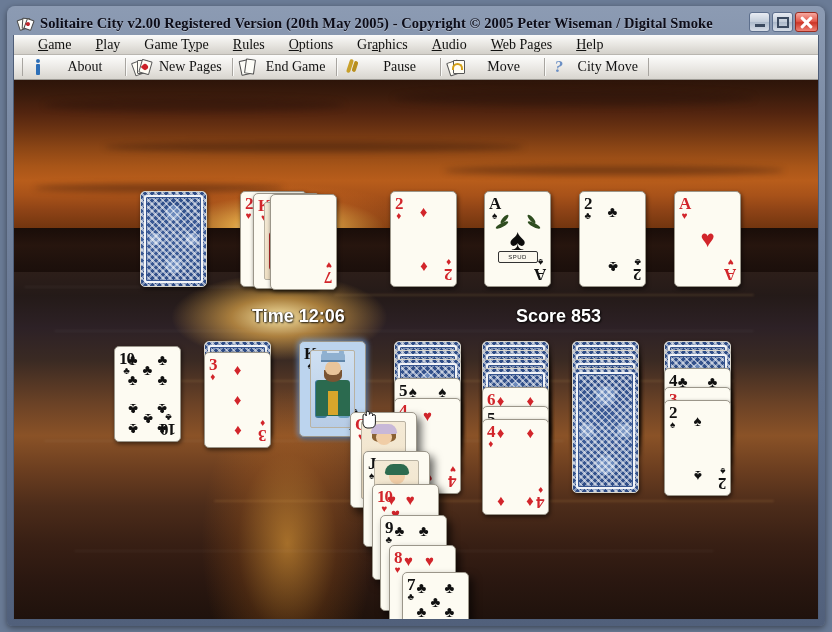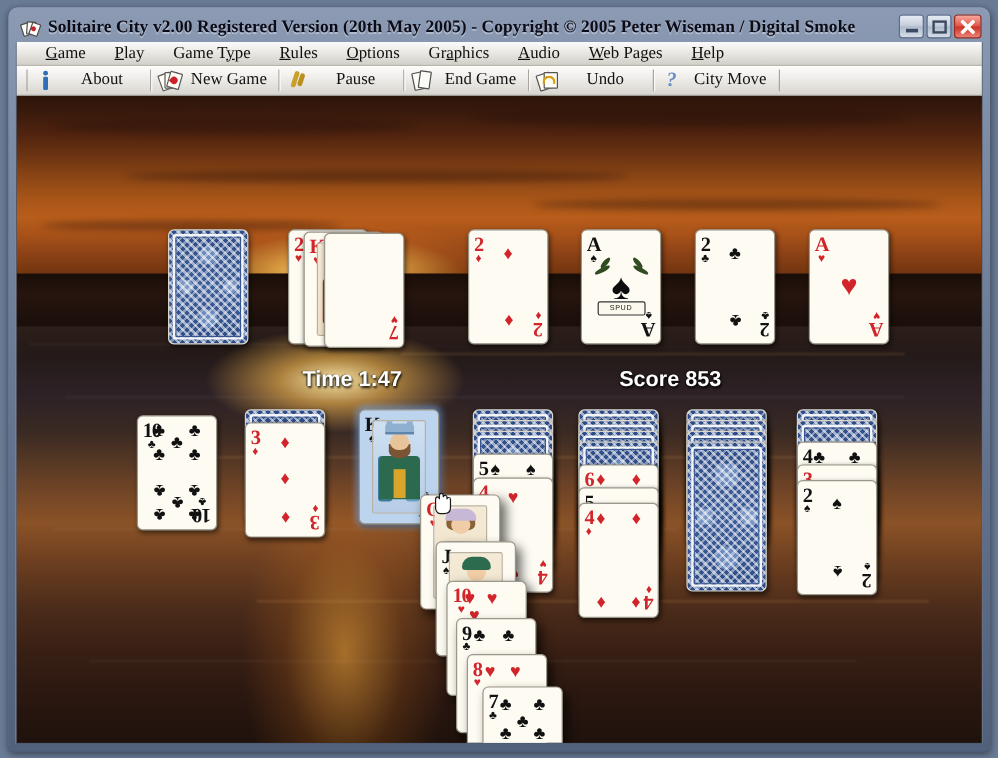--- a/index.html
+++ b/index.html
@@ -421,43 +421,43 @@
           </span>
         <span class="tb-label">About</span>
       </div>
       <div class="tb-btn">
         <span class="tb-ico ico-new">
             <i class="c c1"></i>
             <i class="c c2"></i>
             <i class="c c3"></i>
             <i class="p"></i>
           </span>
-        <span class="tb-label">New Game</span>
+        <span class="tb-label">New Pages</span>
+      </div>
+      <div class="tb-btn">
+        <span class="tb-ico ico-end">
+            <i class="c c1"></i>
+            <i class="c c2"></i>
+          </span>
+        <span class="tb-label">End Game</span>
       </div>
       <div class="tb-btn">
         <span class="tb-ico ico-pause">
             <i class="k1"></i>
             <i class="k2"></i>
           </span>
         <span class="tb-label">Pause</span>
       </div>
       <div class="tb-btn">
-        <span class="tb-ico ico-end">
-            <i class="c c1"></i>
-            <i class="c c2"></i>
-          </span>
-        <span class="tb-label">End Game</span>
-      </div>
-      <div class="tb-btn">
         <span class="tb-ico ico-undo">
             <i class="c c1"></i>
             <i class="c c2"></i>
             <i class="arw"></i>
           </span>
-        <span class="tb-label">Undo</span>
+        <span class="tb-label">Move</span>
       </div>
       <div class="tb-btn">
         <span class="tb-ico ico-show">
             <i class="q">?</i>
           </span>
         <span class="tb-label">City Move</span>
       </div>
     </div>
 
     <div id="board">
@@ -469,21 +469,21 @@
       <div class="cloud" style="left:20px;  top:104px; width:250px; height:8px;"></div>
       <div id="water-top"></div>
       <div class="wave" style="left:10px;  top:206px; width:300px;"></div>
       <div class="wave warm" style="left:320px; top:214px; width:420px;"></div>
       <div class="wave" style="left:40px;  top:250px; width:700px;"></div>
       <div class="wave warm" style="left:120px; top:300px; width:600px;"></div>
       <div class="wave" style="left:30px;  top:360px; width:520px;"></div>
       <div class="wave warm" style="left:200px; top:420px; width:560px;"></div>
       <div class="wave" style="left:60px;  top:470px; width:640px;"></div>
 
-      <div class="status" id="time-display">Time 1:47</div>
+      <div class="status" id="time-display">Time 12:06</div>
       <div class="status" id="score-display">Score 853</div>
 
       <div class="card back" style="left:126px; top:111px;"></div>
 
       <div class="card" style="left:226px; top:111px; z-index:3;">
         <div class="idx tl red">
             <span class="r">2</span>
             <span class="s">♥</span>
           </div>
       </div>

